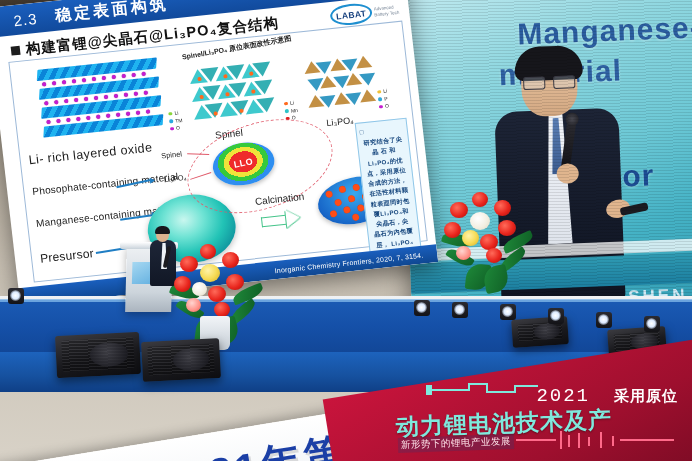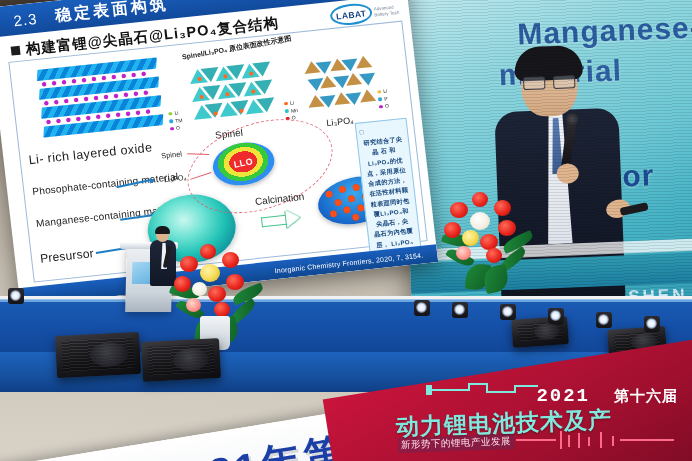--- a/index.html
+++ b/index.html
@@ -394,21 +394,21 @@
   }
   .banner-red{
     position:absolute;right:-60px;bottom:-54px;width:420px;height:150px;
     background:linear-gradient(160deg,#c9143c 0%,#9e0f2e 55%,#6d0a20 100%);
     transform:rotate(-9.2deg);
   }
   .forum-overlay{
     position:absolute;right:6px;bottom:10px;width:300px;height:82px;
   }
   .fo-year{
-    position:absolute;right:96px;top:16px;font-size:19px;font-weight:700;color:#ffffff;
+    position:absolute;right:96px;top:16px;font-size:19px;font-weight:400;color:#ffffff;
     letter-spacing:2px;font-family:"Liberation Mono",monospace;
   }
   .fo-ed{
     position:absolute;right:8px;top:18px;font-size:15px;font-weight:700;color:#ffffff;letter-spacing:1px;
   }
   .fo-main{
     position:absolute;right:6px;top:36px;font-size:23px;font-weight:700;
     color:#8ff3ea;letter-spacing:1.5px;white-space:nowrap;
     text-shadow:0 1px 2px rgba(0,0,0,.45);
   }
@@ -798,21 +798,21 @@
       <i style="left:0;top:8px;width:44px;height:2px;"></i>
       <i style="left:42px;top:2px;width:2px;height:8px;"></i>
       <i style="left:42px;top:2px;width:20px;height:2px;"></i>
       <i style="left:60px;top:2px;width:2px;height:10px;"></i>
       <i style="left:60px;top:10px;width:30px;height:2px;"></i>
       <i style="left:88px;top:4px;width:2px;height:8px;"></i>
       <i style="left:88px;top:4px;width:24px;height:2px;"></i>
       <i style="left:0;top:4px;width:6px;height:10px;"></i>
     </div>
     <div class="fo-year">2021</div>
-    <div class="fo-ed">第十六届</div>
+    <div class="fo-ed">采用原位</div>
     <div class="fo-wave">
       <i style="left:0;top:8px;width:40px;height:2px;"></i>
       <i style="left:44px;top:0;height:18px;"></i>
       <i style="left:52px;top:4px;height:12px;"></i>
       <i style="left:62px;top:2px;height:15px;"></i>
       <i style="left:72px;top:6px;height:9px;"></i>
       <i style="left:84px;top:1px;height:16px;"></i>
       <i style="left:96px;top:5px;height:10px;"></i>
       <i style="left:104px;top:8px;width:54px;height:2px;"></i>
     </div>

